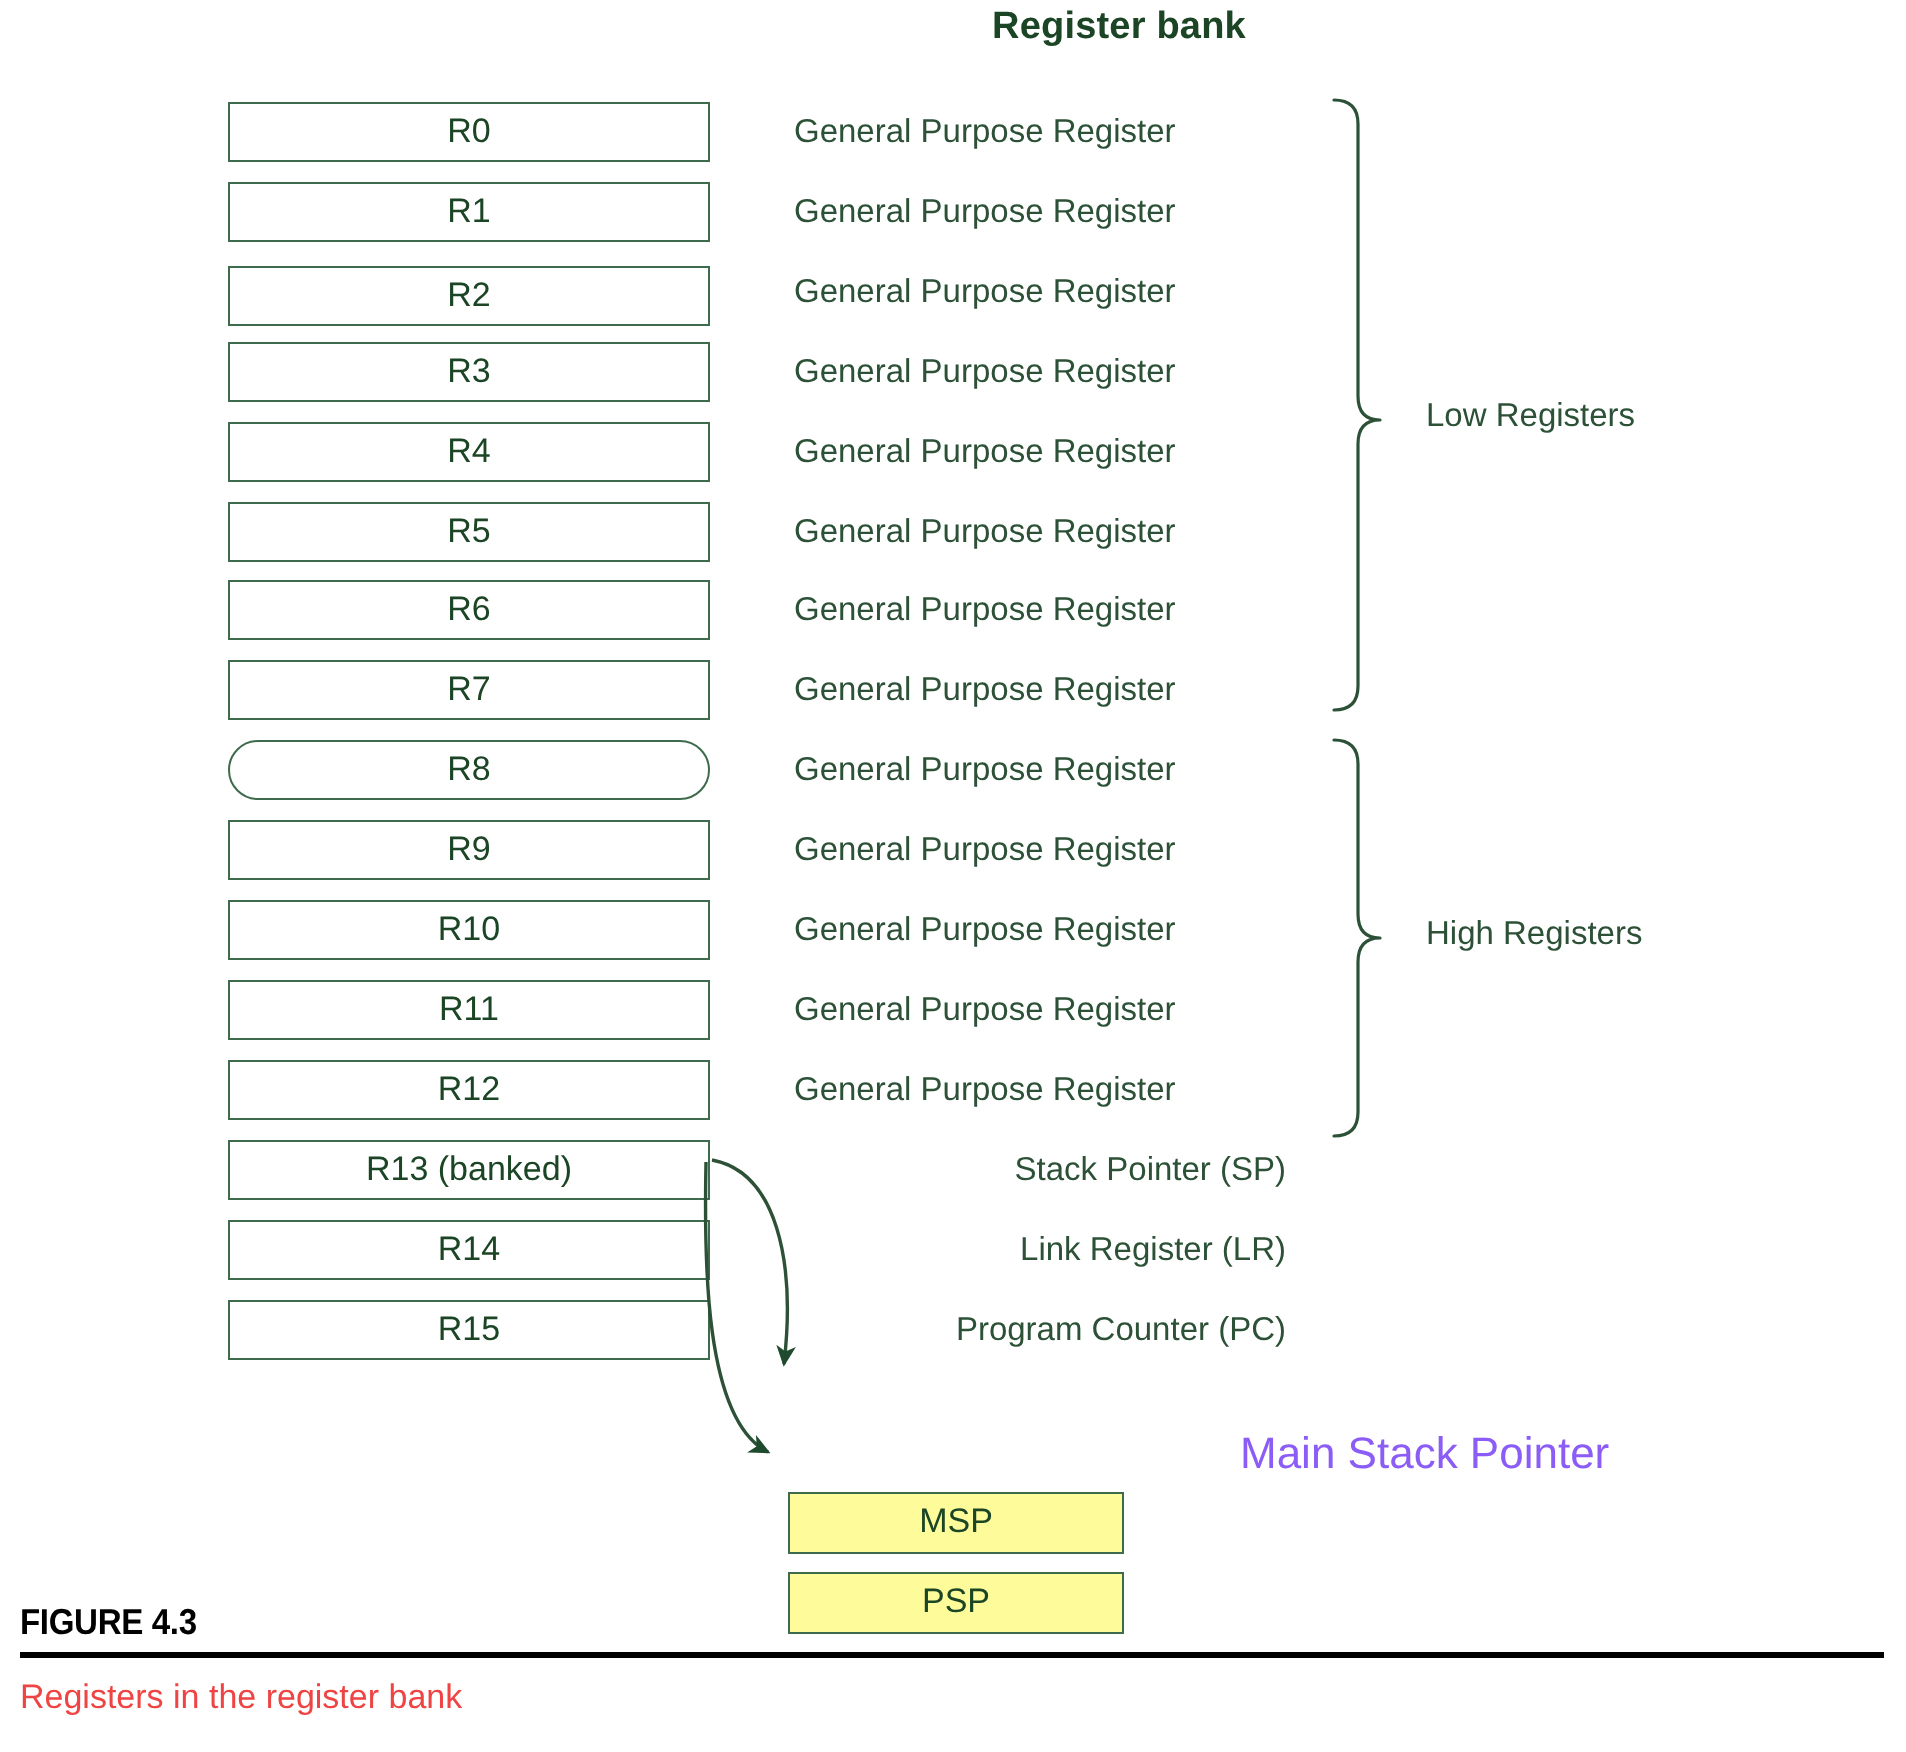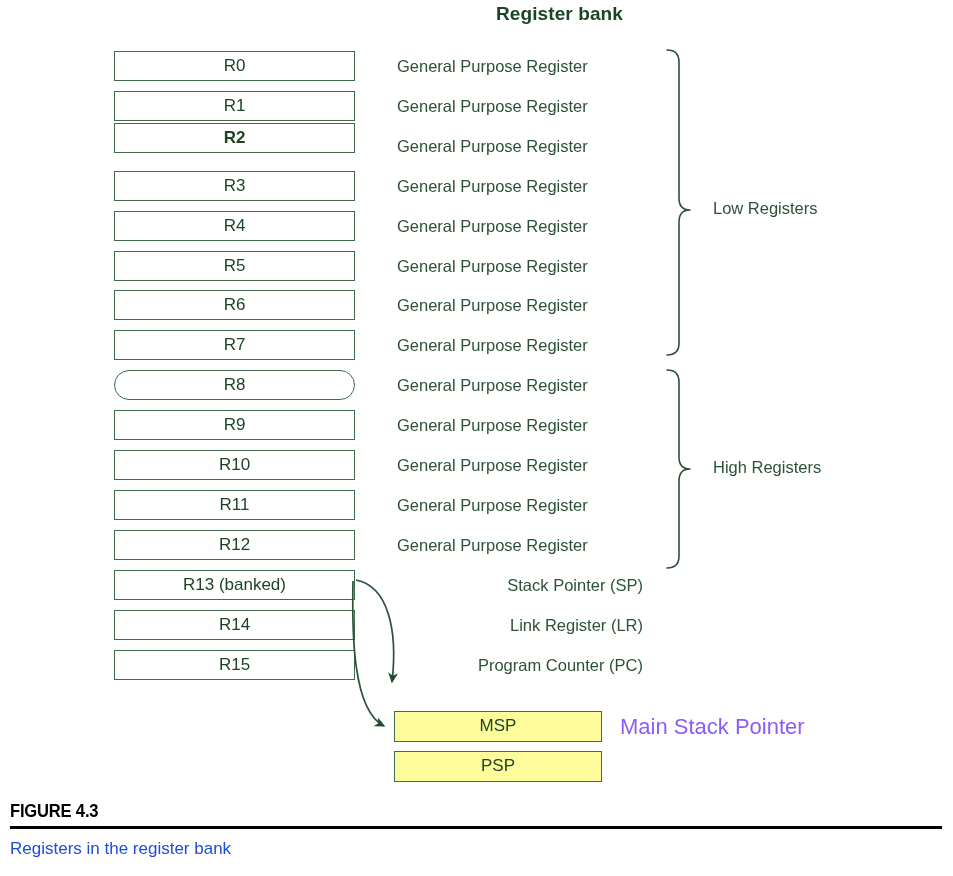--- a/index.html
+++ b/index.html
@@ -98,30 +98,31 @@
     top: 560px;
     width: 280px;
     height: 230px;
     overflow: visible;
   }
 
   
   .sp-box {
     position: absolute;
     left: 394px;
-    width: 208px;
+    width: 168px;
     height: 31px;
     box-sizing: border-box;
     border: 1.6px solid #3d6b4c;
     background: #fdfb9a;
     color: #1b4525;
     font-size: 17px;
     line-height: 28px;
     text-align: center;
     white-space: nowrap;
+    margin-top: 35px;
   }
   #sp-box-msp { top: 711px; }
   #sp-box-psp { top: 751px; }
   .sp-desc {
     position: absolute;
     left: 620px;
     height: 31px;
     line-height: 31px;
     font-size: 22px;
     color: #8b5cf6;
@@ -150,37 +151,37 @@
   }
   .caption-rule {
     margin-top: 4px;
     width: 932px;
     height: 2.5px;
     background: #000000;
   }
   .figure-caption-text {
     margin-top: 9px;
     font-size: 17px;
-    color: #1d4ed8;
+    color: #ef4444;
     line-height: 22px;
   }
 </style>
 </head>
 <body>
 
 <div id="figure-root">
 
   <div class="diagram-title"><span>Register bank</span></div>
 
   <div class="reg-rows" id="reg-rows">
       <div class="reg-box" style="top: 51px;">R0</div>
       <div class="reg-desc" style="top: 51px;">General Purpose Register</div>
       <div class="reg-box" style="top: 90.9px;">R1</div>
       <div class="reg-desc" style="top: 90.9px;">General Purpose Register</div>
-      <div class="reg-box" style="top: 123px; font-weight: bold;">R2</div>
+      <div class="reg-box" style="top: 133px;">R2</div>
       <div class="reg-desc" style="top: 130.8px;">General Purpose Register</div>
       <div class="reg-box" style="top: 170.7px;">R3</div>
       <div class="reg-desc" style="top: 170.7px;">General Purpose Register</div>
       <div class="reg-box" style="top: 210.6px;">R4</div>
       <div class="reg-desc" style="top: 210.6px;">General Purpose Register</div>
       <div class="reg-box" style="top: 250.5px;">R5</div>
       <div class="reg-desc" style="top: 250.5px;">General Purpose Register</div>
       <div class="reg-box" style="top: 290.4px;">R6</div>
       <div class="reg-desc" style="top: 290.4px;">General Purpose Register</div>
       <div class="reg-box" style="top: 330.3px;">R7</div>

